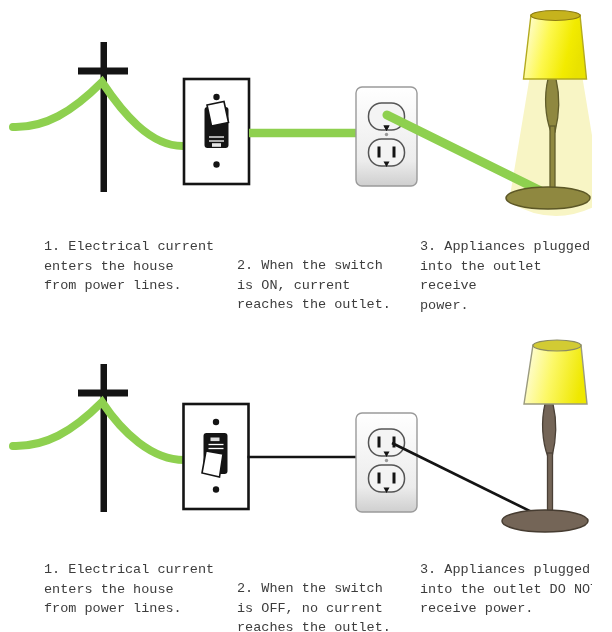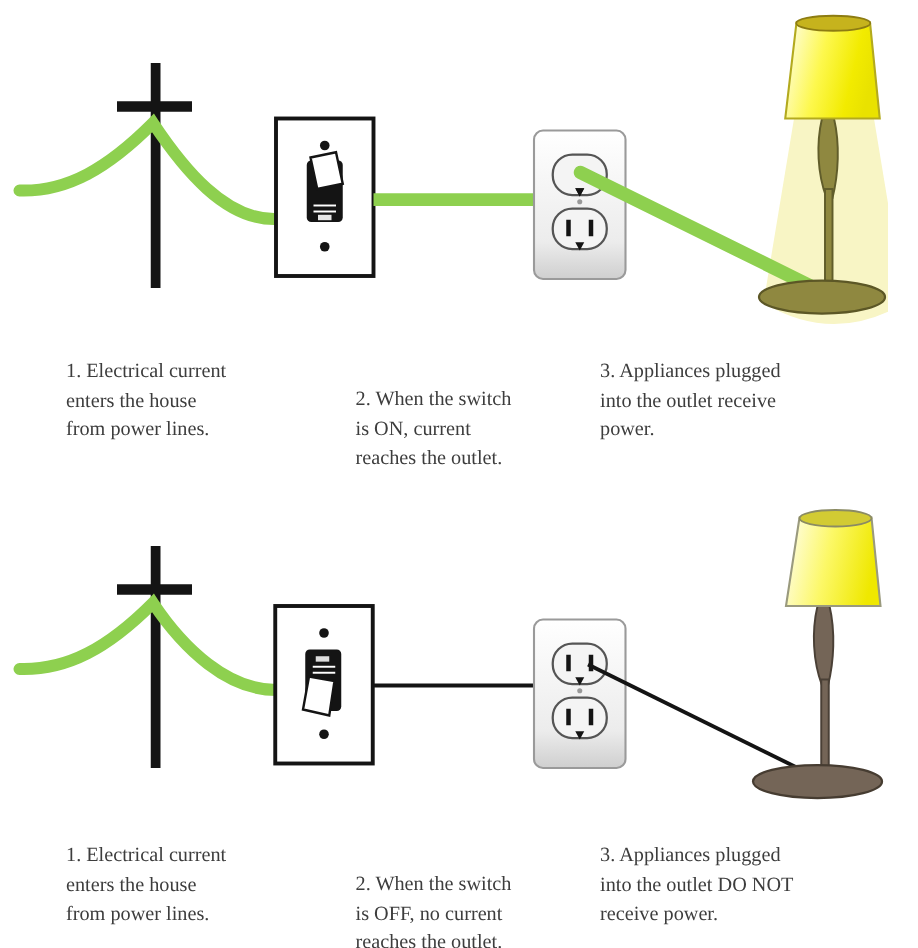--- a/index.html
+++ b/index.html
@@ -1,34 +1,34 @@
 <!DOCTYPE html>
 <html><head>
 <meta charset="utf-8">
 <style>
   html,body{margin:0;padding:0;background:#ffffff;}
   .scene{
     position:relative;
     width:592px;height:632px;
     background:#ffffff;
-    font-family:Liberation Serif, serif;
+    font-family:Liberation Mono, monospace;
     overflow:hidden;
   }
   .scene svg{position:absolute;left:0;top:0;}
   .cap{
     position:absolute;
     width:182px;
     white-space:pre-line;
     font-size:13.5px;
     line-height:19.5px;
     color:#3d3d3d;
   }
   .cap.c1{left:44px;}
   .cap.c2{left:237px;margin-top:19px;}
-  .cap.c3{left:400px;}
+  .cap.c3{left:420px;}
   .row1{top:237px;}
   .row2{top:560px;}
 </style>
 </head>
 <body>
 
 <div class="scene">
 
   <svg width="612" height="632" viewBox="0 0 612 632">
     <defs>

